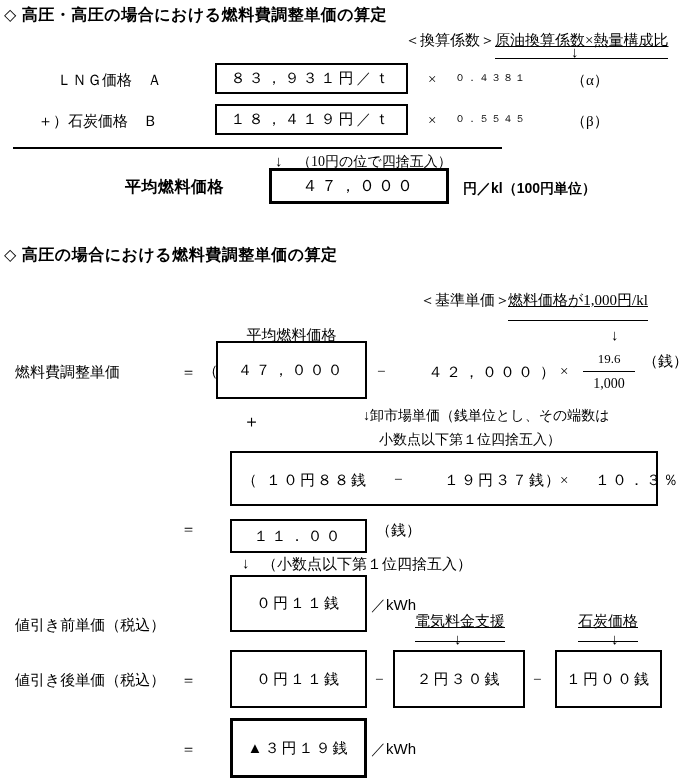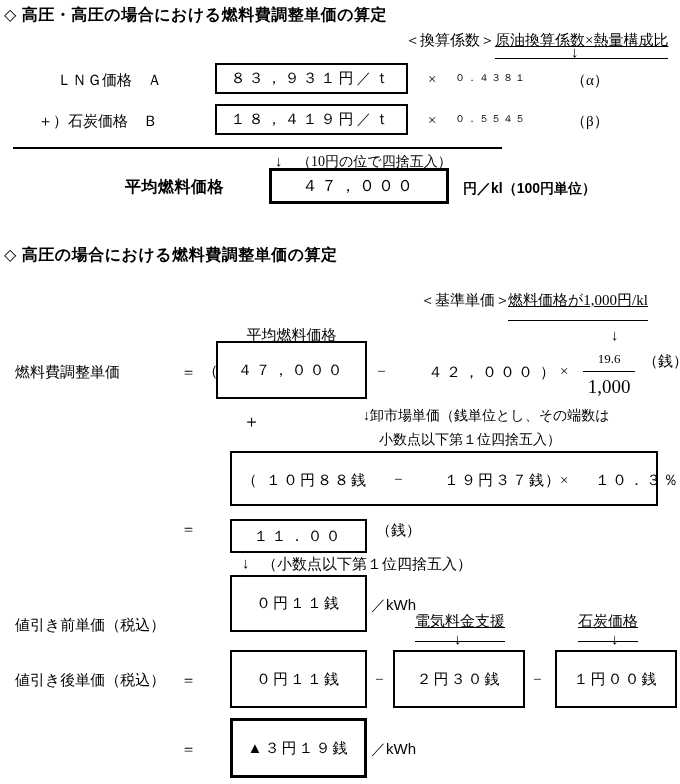--- a/index.html
+++ b/index.html
@@ -43,21 +43,21 @@
   .result-unit{left:463px;top:180px;font-size:14px;font-weight:bold;}
   
   .s2-title{left:4px;top:245px;}
   .base-prefix{left:420px;top:291px;}
   .base-line1{left:508px;top:291px;text-align:right;}
   .base-line2{left:508px;top:309px;}
   .base-arrow{left:611px;top:327px;}
   .frac-num{left:580px;top:351px;width:58px;font-size:13px;}
   .frac-unit{left:643px;top:352px;}
   .frac-line{left:583px;top:371px;width:52px;}
-  .frac-den{left:580px;top:376px;width:58px;font-size:19px;}
+  .frac-den{left:580px;top:376px;width:58px;font-size:14px;}
   .f-label{left:15px;top:363px;}
   .f-eq{left:181px;top:363px;}
   .f-open{left:203px;top:362px;}
   .f-boxlabel{left:216px;top:326px;width:151px;}
   .f-box{left:216px;top:341px;width:151px;height:58px;}
   .f-minus{left:377px;top:363px;}
   .f-sub{left:428px;top:363px;}
   .f-close{left:540px;top:363px;}
   .f-times{left:560px;top:363px;}
   .plus-sign{left:243px;top:410px;font-size:17px;}
@@ -81,21 +81,21 @@
   .sup1-label{left:415px;top:612px;}
   .sup1-arrow{left:454px;top:631px;}
   .sup2-label{left:578px;top:612px;}
   .sup2-arrow{left:611px;top:631px;}
   .post-label{left:15px;top:671px;}
   .post-eq{left:181px;top:671px;}
   .post-box1{left:230px;top:650px;width:137px;height:58px;}
   .post-minus1{left:375px;top:671px;}
   .post-box2{left:393px;top:650px;width:132px;height:58px;}
   .post-minus2{left:533px;top:671px;}
-  .post-box3{left:555px;top:650px;width:122px;height:58px;}
+  .post-box3{left:555px;top:650px;width:107px;height:58px;}
   .fin-eq{left:181px;top:740px;}
   .fin-box{left:230px;top:718px;width:137px;height:60px;}
   .fin-unit{left:371px;top:740px;}
 </style>
 </head>
 <body>
 
 <div id="canvas">
 
   <div class="abs s1-title title gothic">◇ 高圧・高圧の場合における燃料費調整単価の算定</div>

